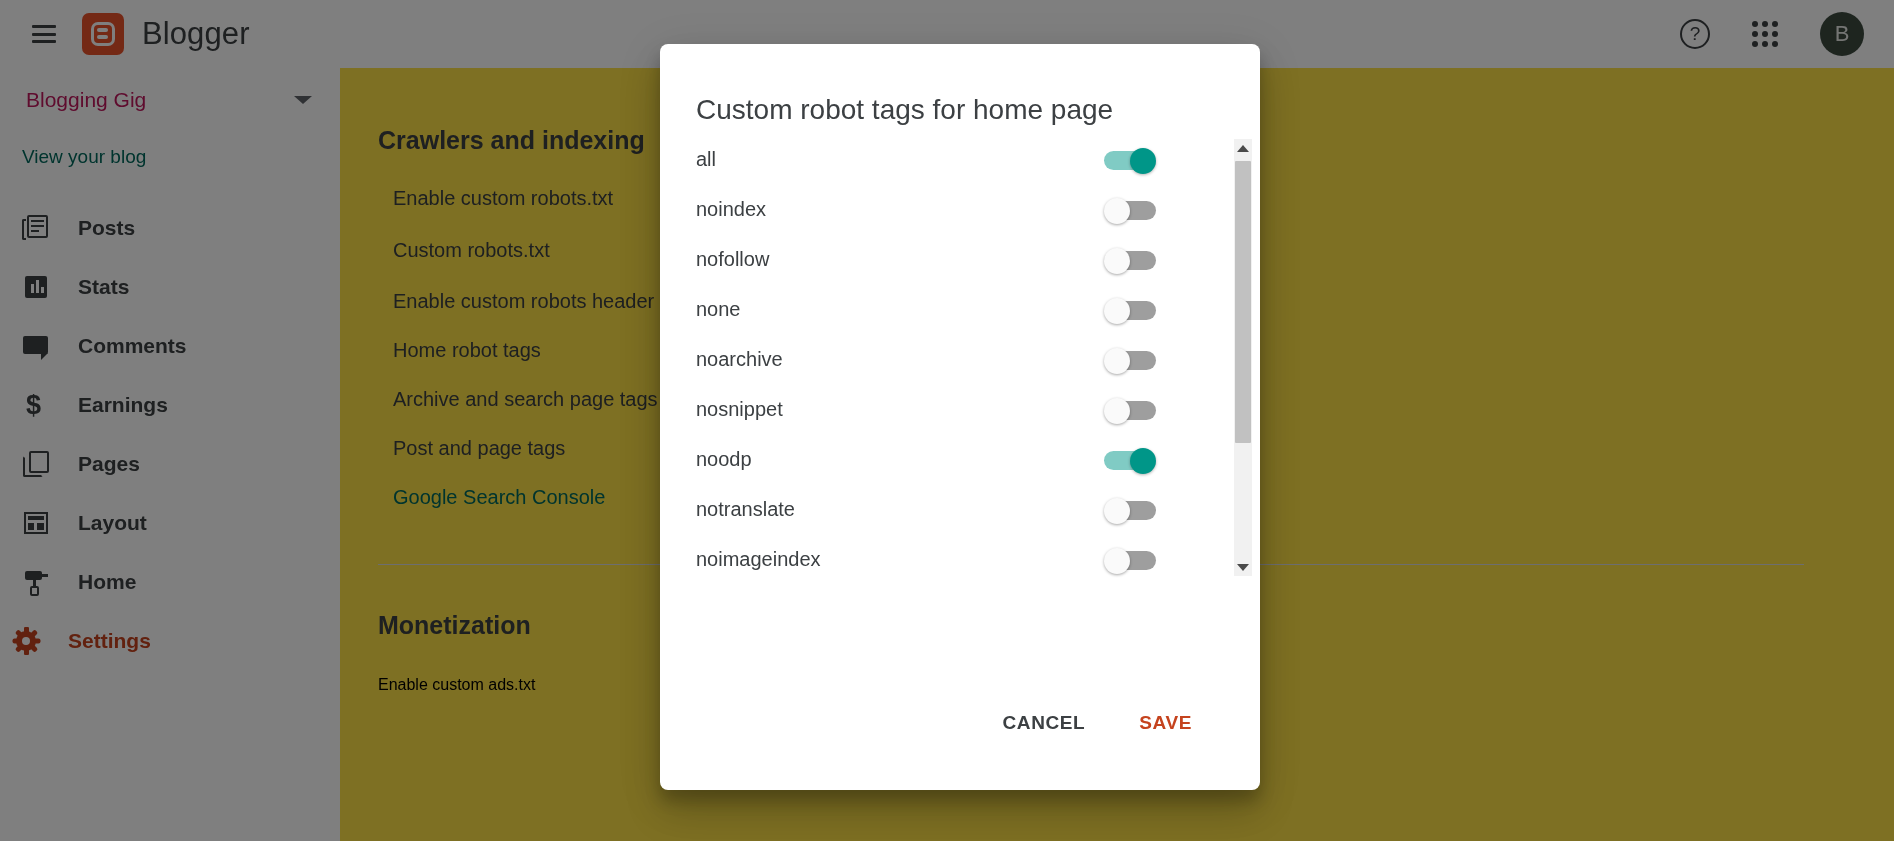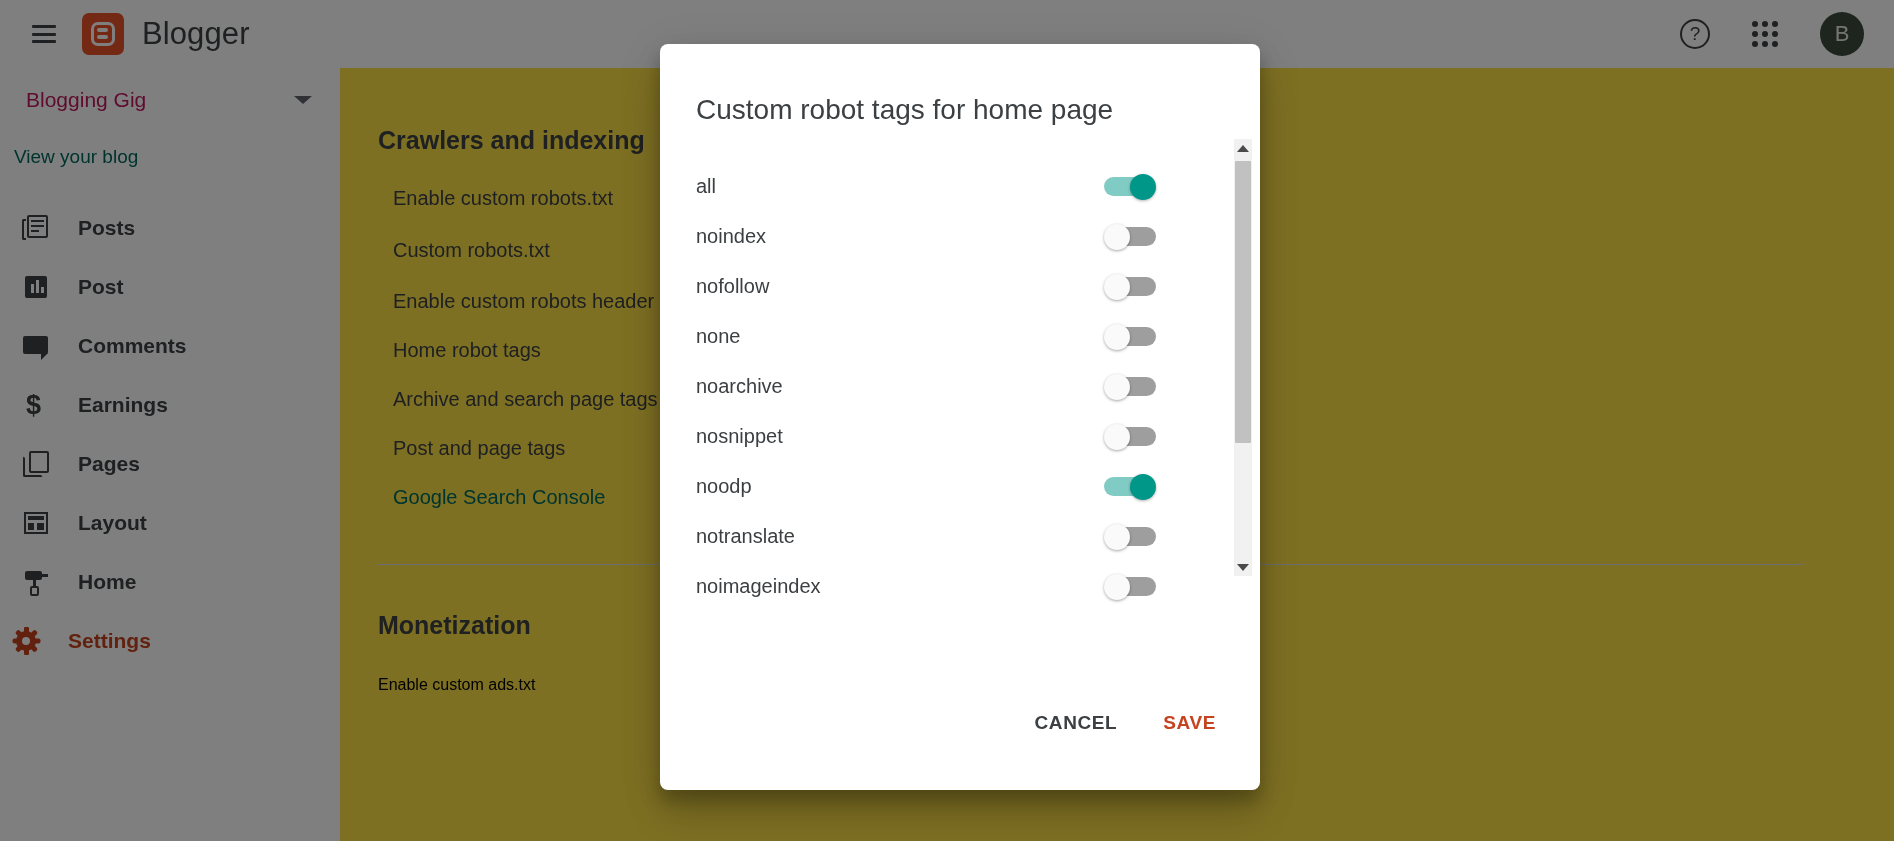--- a/index.html
+++ b/index.html
@@ -82,21 +82,21 @@
     display: flex; align-items: center; height: 48px;
     padding: 0 28px 0 26px; cursor: pointer;
   }
   #blogselect .name { font-size: 21px; color: #be185d; }
   #blogselect .chev {
     margin-left: auto; width: 0; height: 0;
     border-left: 9px solid transparent; border-right: 9px solid transparent;
     border-top: 8px solid #5f6368;
   }
   #viewblog {
-    display:block; padding: 22px 14px 0; font-size: 19px;
+    display:block; padding: 22px 22px 0; font-size: 19px;
     color: #00695c; text-decoration: none; font-weight: 500;
   }
   #navlist { margin-top: 30px; }
   .navitem {
     display: flex; align-items: center; height: 59px; padding-left: 22px;
     cursor: pointer; color: #3c4043; font-weight: bold;
   }
   .navitem .lbl { font-size: 21px; margin-left: 28px; }
   .navitem.active { color: #c5431e; padding-left: 12px; }
   .navicon { width: 28px; height: 28px; position: relative; flex: none; }
@@ -174,21 +174,21 @@
   }
   #dialog-title {
     font-size: 28px; color: #3c4043; padding: 50px 36px 0 36px; font-weight: 400;
   }
   #dialog-body {
     position: relative; margin-top: 22px;
     height: 500px; padding-left: 36px; padding-right: 0;
   }
   #taglist { position:absolute; left: 36px; top: 0; width: 470px; }
   .tag-row {
-    height: 50px; display: flex; align-items: flex-end; justify-content: space-between;
+    height: 50px; display: flex; align-items: flex-start; justify-content: space-between;
     padding-right: 10px;
   }
   .tag-row .tag-label { font-size: 20px; color: #3c4043; }
 
   
   #scrollbar {
     position: absolute; right: 8px; top: -9px; width: 18px; height: 437px;
     background: #f1f1f1; cursor: pointer;
   }
   #sb-up, #sb-down {
@@ -199,21 +199,21 @@
   #sb-down { bottom: 0; }
   #sb-up i { width:0;height:0; border-left:6px solid transparent; border-right:6px solid transparent; border-bottom:7px solid #4a4a4a; }
   #sb-down i { width:0;height:0; border-left:6px solid transparent; border-right:6px solid transparent; border-top:7px solid #4a4a4a; }
   #sb-thumb {
     position:absolute; left: 1px; top: 22px; width: 16px; height: 282px;
     background: #c1c1c1; border-radius: 1px; cursor: grab;
   }
 
   #dialog-actions {
     margin-top: auto; display: flex; align-items: center; justify-content: flex-end;
-    gap: 14px; padding: 0 28px 44px 36px;
+    gap: 22px; padding: 0 52px 44px 36px;
   }
   .dlg-btn {
     background: none; border: none; font-family: "Liberation Sans", sans-serif;
     font-size: 19px; font-weight: 600; letter-spacing: 0.6px;
     padding: 12px 16px; border-radius: 4px; cursor: pointer;
   }
   #btn-cancel { color: #3c4043; }
   #btn-save { color: #c5431e; }
 </style>
 </head>
@@ -267,21 +267,21 @@
         </span>
         <span class="lbl">Posts</span>
       </div>
       <div class="navitem">
         <span class="navicon ic-stats">
           <span class="box"></span>
             <span class="b1"></span>
             <span class="b2"></span>
             <span class="b3"></span>
         </span>
-        <span class="lbl">Post</span>
+        <span class="lbl">Stats</span>
       </div>
       <div class="navitem">
         <span class="navicon ic-comments">
           <span class="bub"></span>
             <span class="tail"></span>
         </span>
         <span class="lbl">Comments</span>
       </div>
       <div class="navitem">
         <span class="navicon ic-earnings">

